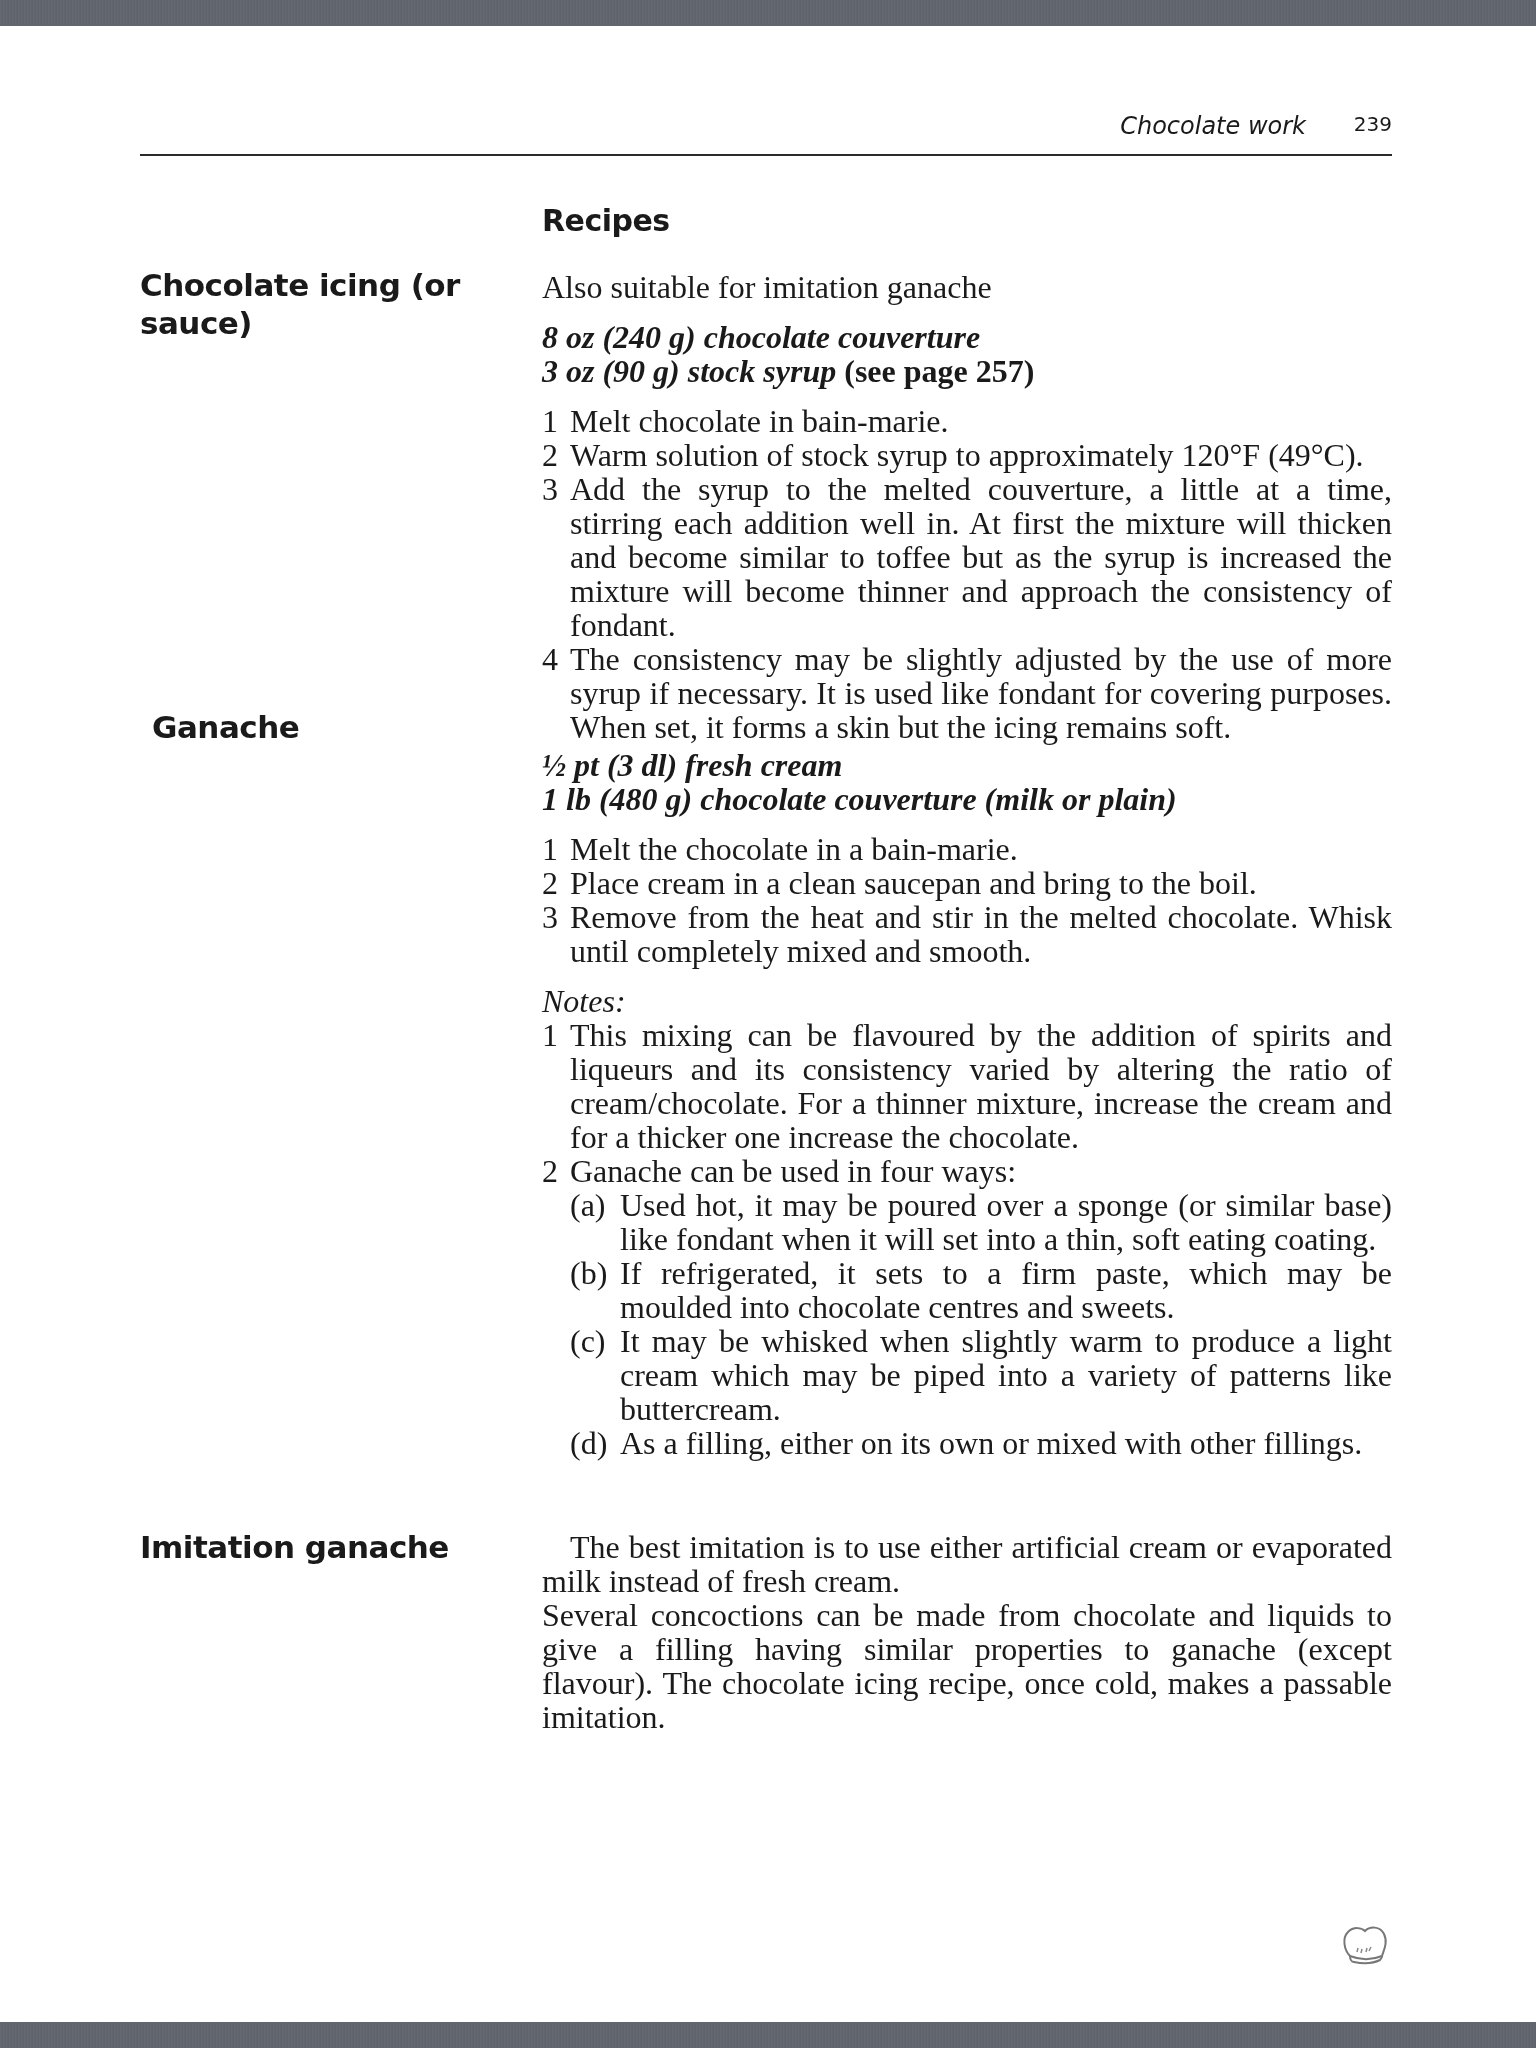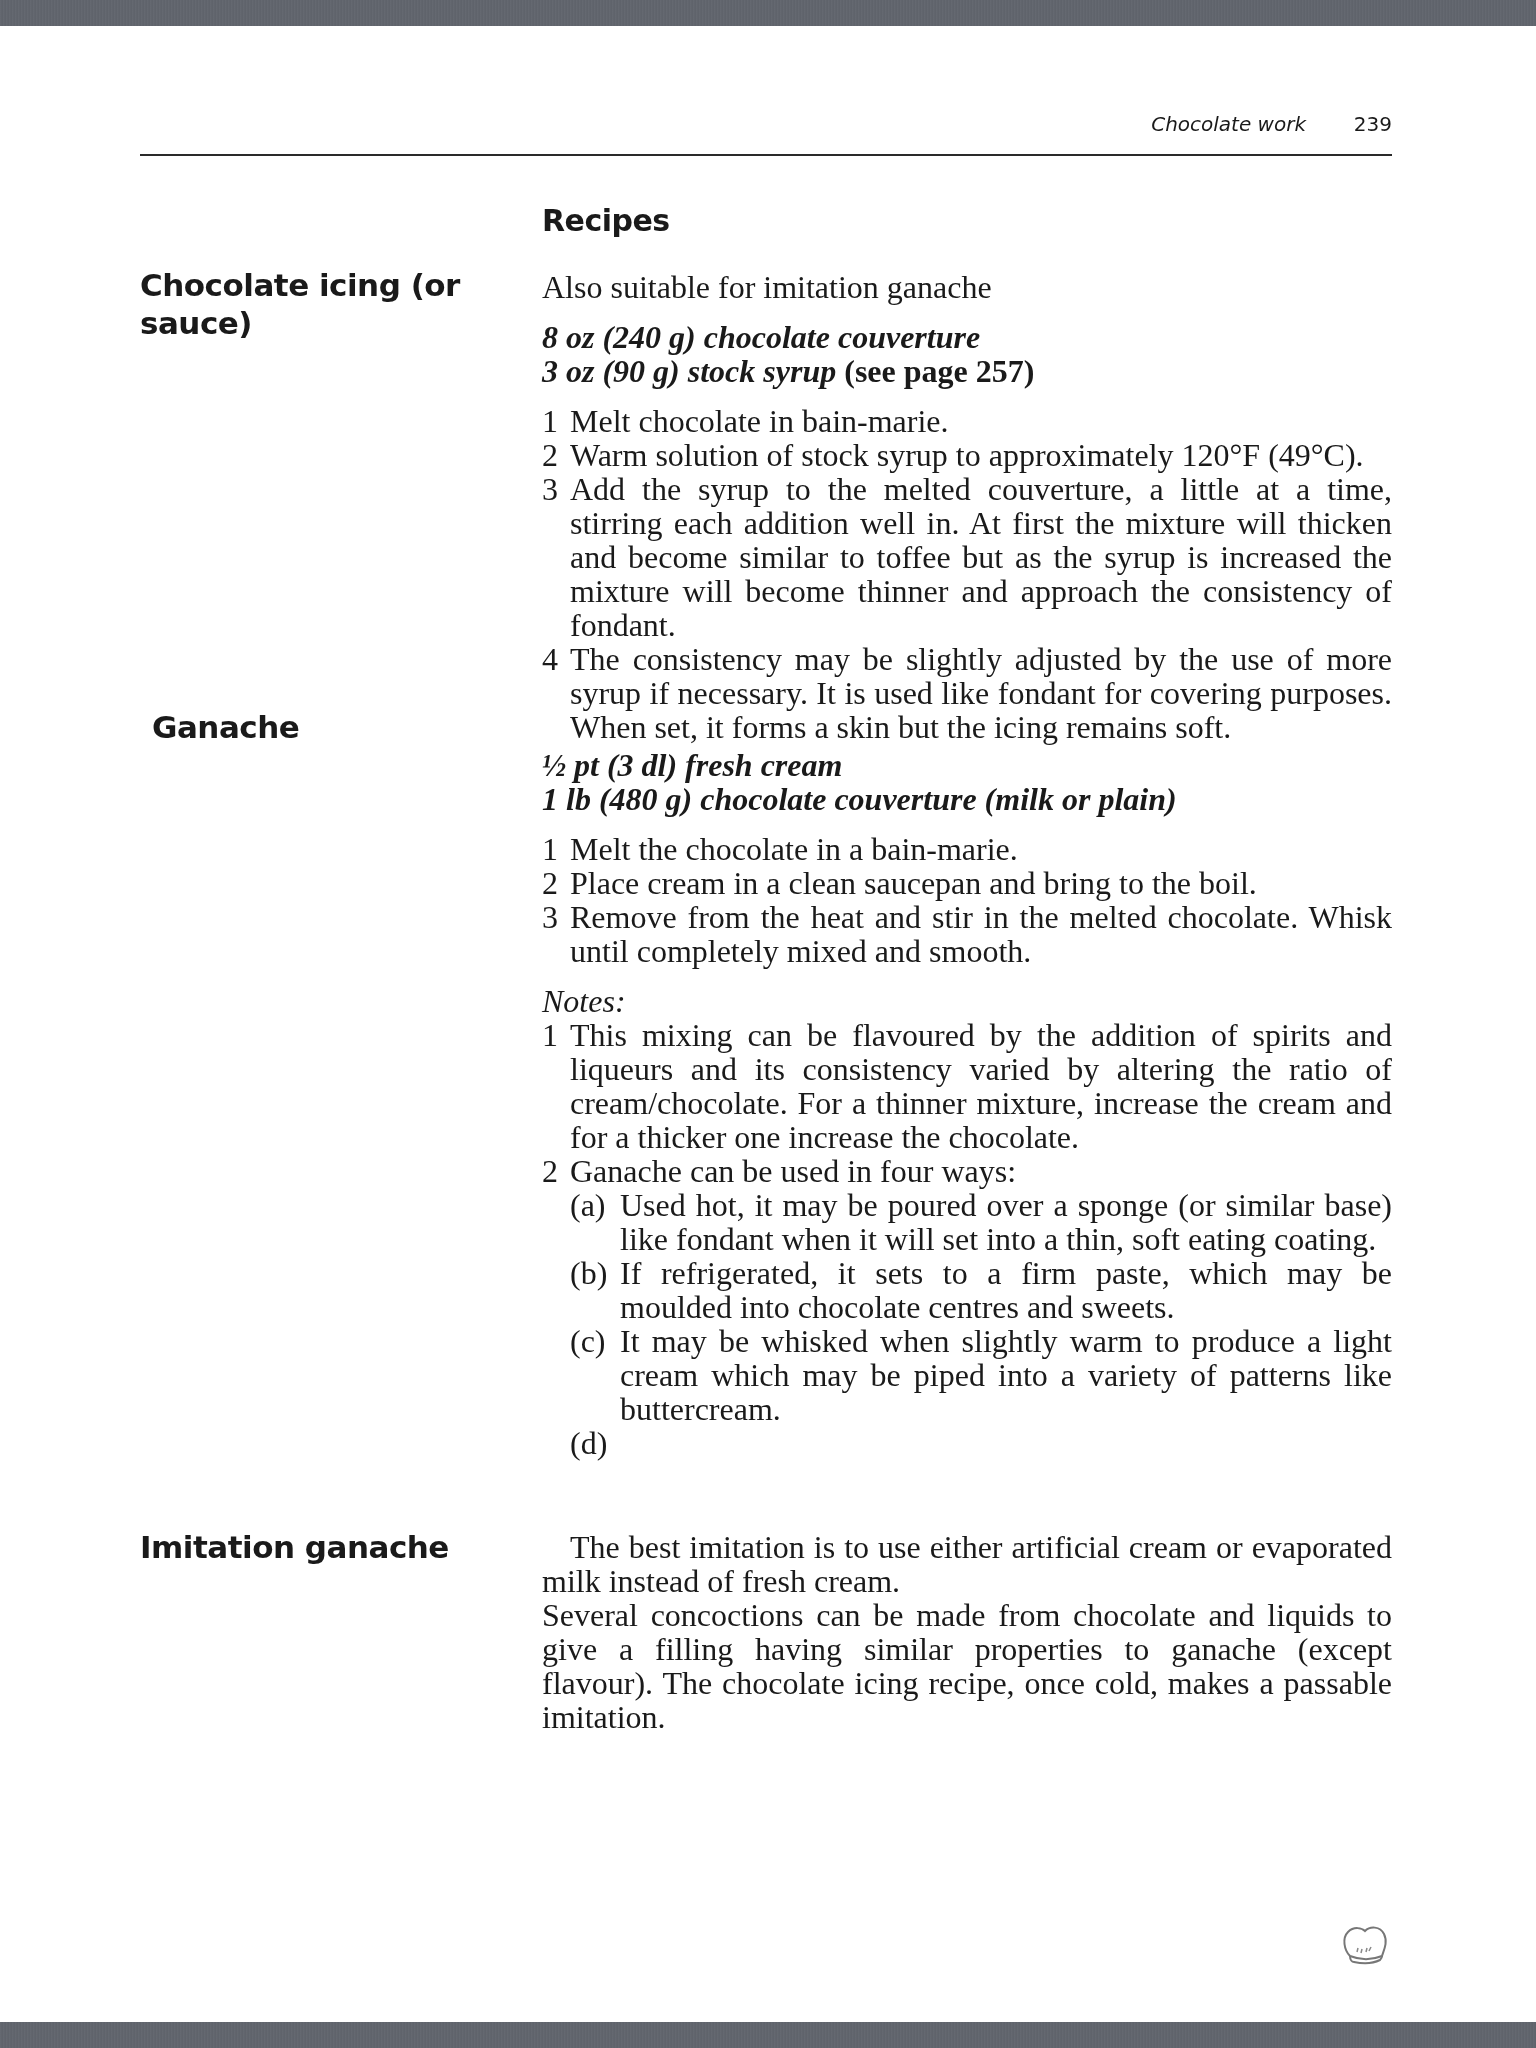--- a/index.html
+++ b/index.html
@@ -16,21 +16,21 @@
   .bar.top { top: 0; }
   .bar.bottom { top: 2022px; }
 
   .running-head {
     position: absolute; top: 112px; left: 140px; width: 1252px;
     height: 42px; border-bottom: 2px solid #2a2a2a;
   }
   .running-head .title {
     position: absolute; right: 86px; top: 0;
     font-family: "DejaVu Sans", sans-serif; font-style: italic;
-    font-size: 20px;
+    font-size: 24px;
   }
   .running-head .pageno {
     position: absolute; right: 0; top: 0;
     font-family: "DejaVu Sans", sans-serif; font-size: 20px;
   }
 
   .sidehead {
     position: absolute; left: 140px; width: 330px;
     font-family: "DejaVu Sans", sans-serif; font-weight: bold;
     font-size: 31px; line-height: 38px; letter-spacing: -0.5px;
@@ -97,21 +97,21 @@
   </ol>
   <div class="gap"></div>
   <p class="ital">Notes:</p>
   <ol class="steps">
     <li><span class="num">1</span><span>This mixing can be flavoured by the addition of spirits and liqueurs and its consistency varied by altering the ratio of cream/chocolate. For a thinner mixture, increase the cream and for a thicker one increase the chocolate.</span></li>
     <li><span class="num">2</span><span>Ganache can be used in four ways:</span>
       <ol class="sub">
         <li><span class="num">(a)</span><span>Used hot, it may be poured over a sponge (or similar base) like fondant when it will set into a thin, soft eating coating.</span></li>
         <li><span class="num">(b)</span><span>If refrigerated, it sets to a firm paste, which may be moulded into chocolate centres and sweets.</span></li>
         <li><span class="num">(c)</span><span>It may be whisked when slightly warm to produce a light cream which may be piped into a variety of patterns like buttercream.</span></li>
-        <li><span class="num">(d)</span></li>
+        <li><span class="num">(d)</span><span>As a filling, either on its own or mixed with other fillings.</span></li>
       </ol>
     </li>
   </ol>
 </div>
 
 <div class="sidehead" style="top:1528px;">Imitation ganache</div>
 <div class="col" style="top:1530px;">
   <p class="just indent">The best imitation is to use either artificial cream or evaporated milk instead of fresh cream.</p>
   <p class="just">Several concoctions can be made from chocolate and liquids to give a filling having similar properties to ganache (except flavour). The chocolate icing recipe, once cold, makes a passable imitation.</p>
 </div>

